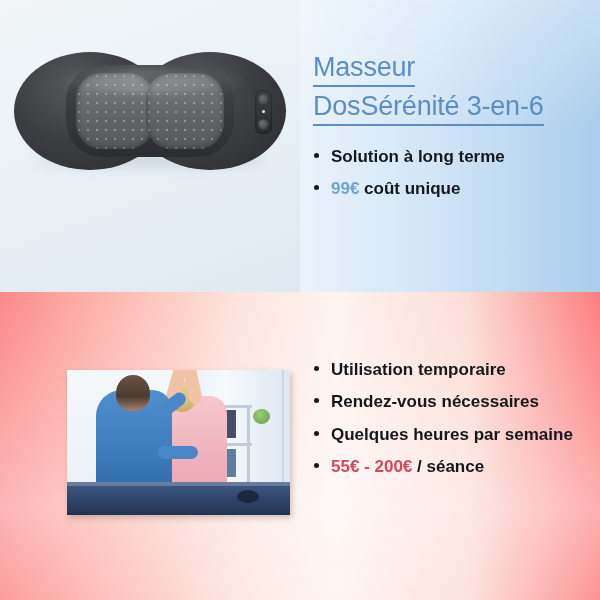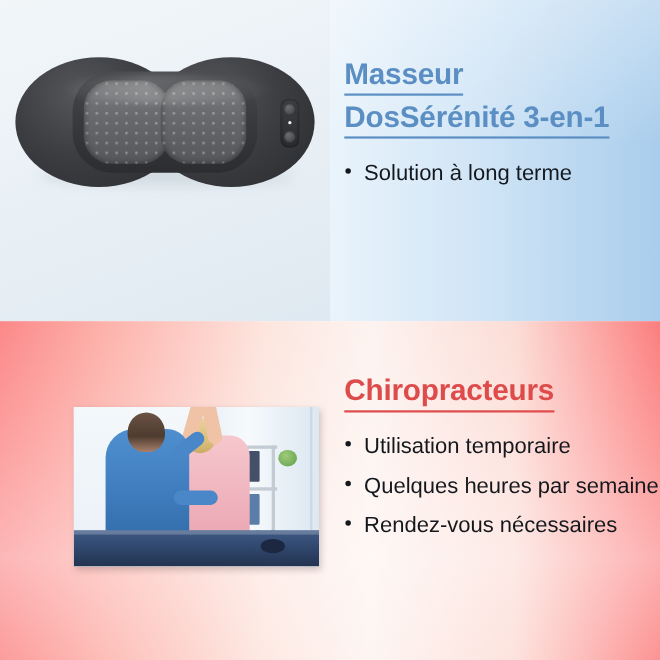--- a/index.html
+++ b/index.html
@@ -124,30 +124,30 @@
   .cl-pat-arm2{position:absolute;left:36%;top:-34%;width:13px;height:42px;border-radius:8px;
     background:#f0c3a6;transform:rotate(-12deg);}
   .cl-pat-leg{position:absolute;left:8%;bottom:-6%;width:46px;height:14px;border-radius:7px;background:#f2f0ee;}
 
   
   .content{position:absolute;}
   .content.top{left:313px;top:52px;width:278px;}
   .content.bottom{left:313px;top:340px;width:282px;}
 
   .heading{
-    font-weight:bold;line-height:1.18;letter-spacing:-0.2px;
+    font-weight:normal;line-height:1.18;letter-spacing:-0.2px;
     display:inline-block;border-bottom:2px solid currentColor;padding-bottom:1px;
   }
   .heading.blue{color:#5b8fc4;font-size:27px;}
   .heading.red{color:#de4b4b;font-size:27px;}
 
   ul.bullets{list-style:none;margin:0;padding:0;}
   ul.bullets li{
     position:relative;padding-left:18px;
-    font-size:20px;font-weight:normal;color:#14181d;
+    font-size:17px;font-weight:bold;color:#14181d;
     line-height:1.25;margin-bottom:11px;white-space:nowrap;
   }
   ul.bullets li::before{
     content:"";position:absolute;left:1px;top:7px;
     width:5px;height:5px;border-radius:50%;background:#14181d;
   }
   .top ul.bullets{margin-top:20px;}
   .bottom ul.bullets{margin-top:19px;}
   .price-blue{color:#6fa3cf;}
   .price-red{color:#d9455a;}
@@ -174,26 +174,29 @@
           <b class="bot"></b>
         </div>
       </div>
     </div>
 
     <div class="content top">
       <div>
         <span class="heading blue">Masseur</span>
       </div>
       <div style="margin-top:4px">
-        <span class="heading blue">DosSérénité 3-en-1</span>
+        <span class="heading blue">DosSérénité 3-en-6</span>
       </div>
 
       <ul class="bullets">
         <li>
           <span>Solution à long terme</span>
+        </li>
+        <li>
+          <span class="price-blue">99€</span><span> coût unique</span>
         </li>
       </ul>
     </div>
   </div>
 
   <div class="panel panel-bottom"></div>
 
   <div class="clinic-photo">
     <div class="cl-wallL"></div>
     <div class="cl-curtain"></div>
@@ -226,30 +229,30 @@
       <div class="cl-doc-head"></div>
       <div class="cl-doc-arm"></div>
       <div class="cl-doc-arm2"></div>
     </div>
     <div class="cl-table">
       <div class="cl-hole"></div>
     </div>
   </div>
 
   <div class="content bottom">
-    <div>
-      <span class="heading red">Chiropracteurs</span>
-    </div>
 
     <ul class="bullets">
       <li>
         <span>Utilisation temporaire</span>
       </li>
       <li>
+        <span>Rendez-vous nécessaires</span>
+      </li>
+      <li>
         <span>Quelques heures par semaine</span>
       </li>
       <li>
-        <span>Rendez-vous nécessaires</span>
+        <span class="price-red">55€ - 200€</span><span> / séance</span>
       </li>
     </ul>
   </div>
 
 </div>
 
 </body></html>

